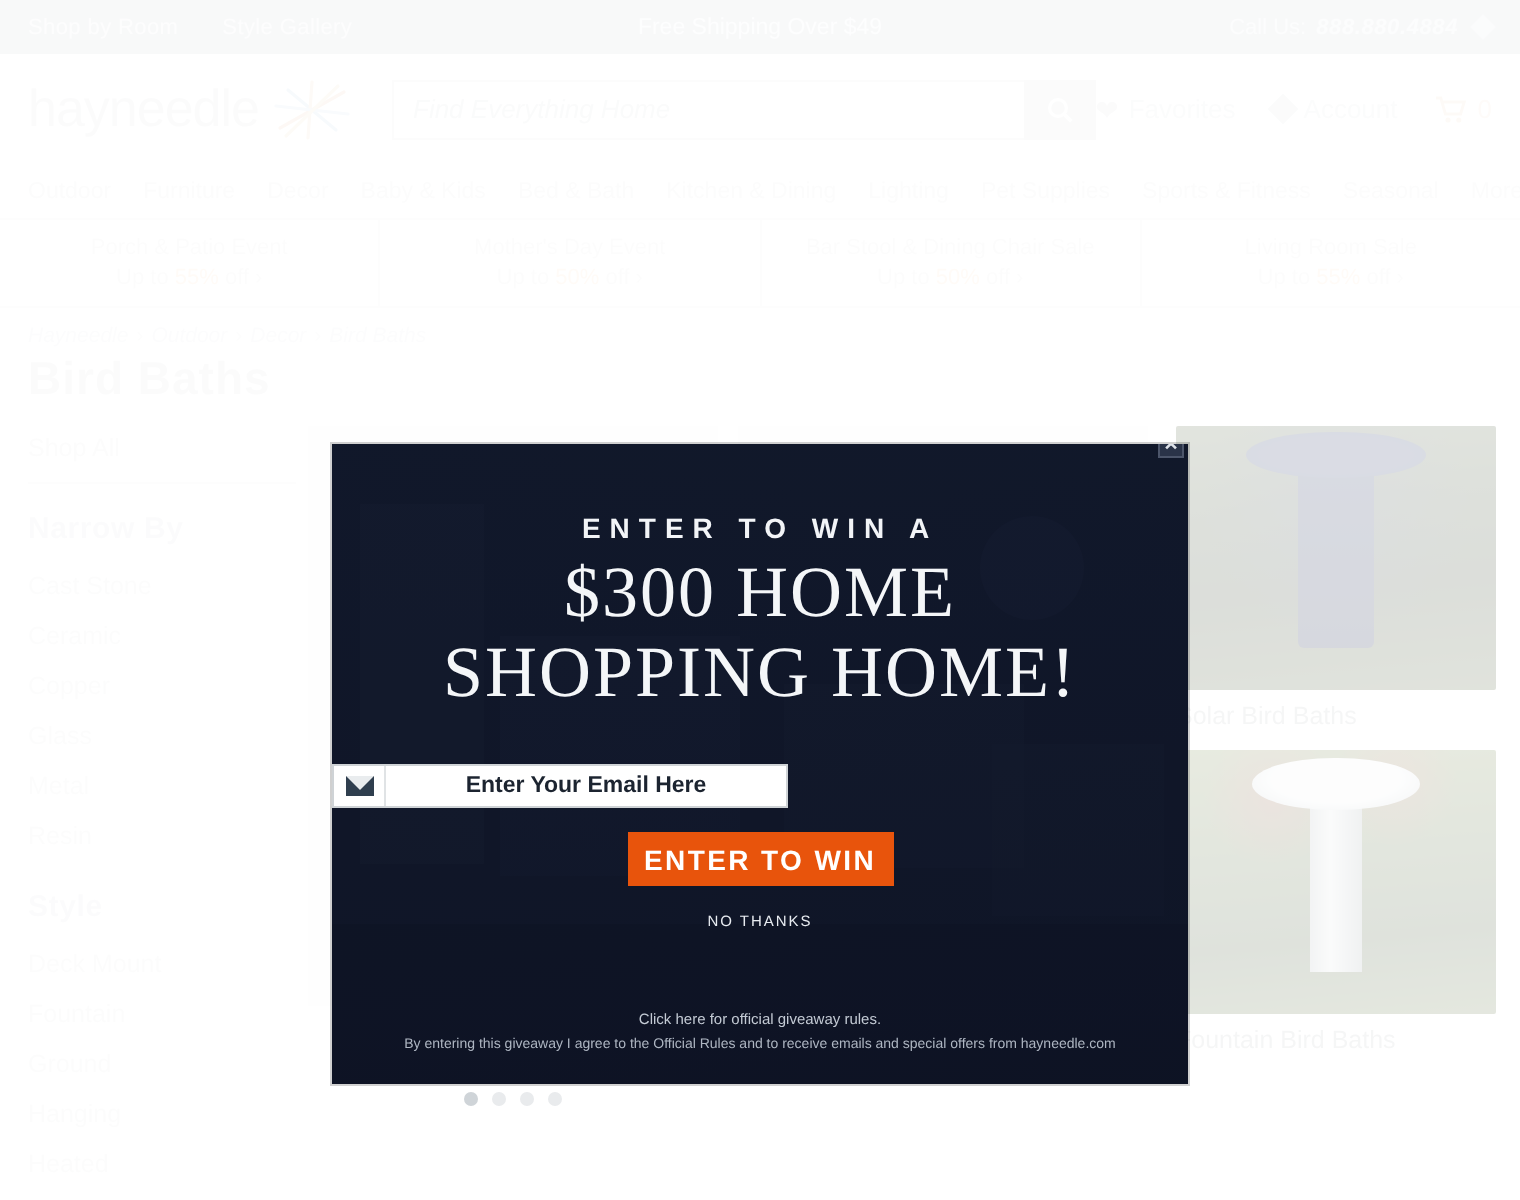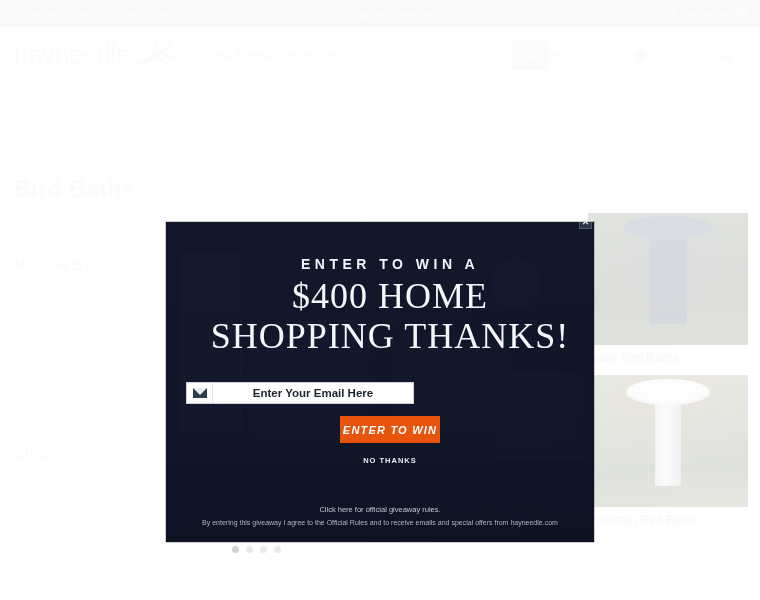--- a/index.html
+++ b/index.html
@@ -148,50 +148,49 @@
       linear-gradient(135deg,#1b2335 0%,#202a3e 40%,#161d2e 100%);
     box-shadow: 0 0 0 1px rgba(0,0,0,.18);
   }
   .modal .bgshapes { position:absolute; inset:0; opacity:.35;}
   .modal-close {
     position:absolute; right:2px; top:-6px; width:13px; height:13px;
     background:#2a3348; border:1px solid #4c556a; color:#dfe3ea;
     font-size:9px; line-height:11px; text-align:center; cursor:pointer;
     font-weight:bold; z-index: 5; font-family:"Liberation Serif", serif;
   }
-  .modal-inner { position:relative; z-index:3; text-align:center; padding-top: 34px; padding-left: 20px;}
+  .modal-inner { position:relative; z-index:3; text-align:center; padding-top: 34px;}
   .m-kicker {
     font-size: 14px; letter-spacing: 4.5px; color:#f2f4f7; font-weight:600;
   }
   .m-head {
     font-family:"Liberation Serif", serif; color:#f4f6f8; font-size: 36px;
     line-height: 40px; letter-spacing: 1px; margin-top: 4px; font-weight:400;
   }
   .m-form { margin-top: 26px; display:flex; justify-content:flex-start; }
   .email-row { display:flex; width: 228px; height: 22px; background:#fff; border:1px solid #cfd3d6;}
   .env-box { width: 26px; display:flex; align-items:center; justify-content:center; border-right:1px solid #e0e3e5;}
   .env-ic { width:14px; height:10px; background:#2f3e4e; position:relative; }
   .env-ic::after{ content:""; position:absolute; left:0; top:0; width:0;height:0;
     border-left:7px solid transparent;border-right:7px solid transparent;border-top:7px solid #e9ecee;}
   .email-row input {
     flex:1; border:none; outline:none; text-align:center;
     font-size:11.5px; font-weight:bold; color:#1c2430;
     font-family:"Liberation Sans", sans-serif;
   }
   .email-row input::placeholder { color:#1c2430; font-weight:bold; }
   .m-submit {
-    display:block; margin: 12px auto 0; width:100px; height:27px;
+    display:block; margin: 12px auto 0; width:133px; height:27px;
     background:#e8540c; border:none; color:#fff; cursor:pointer;
-    font-size:11px; font-weight:bold; letter-spacing:1.2px;
+    font-size:14px; font-weight:bold; letter-spacing:1.2px;
     font-family:"Liberation Sans", sans-serif;
-    font-style:italic;
   }
   .m-nothanks {
     margin-top: 13px; font-size:7.5px; letter-spacing:1px; color:#e8ecf1;
-    font-weight:bold; cursor:pointer;
+    font-weight:normal; cursor:pointer;
   }
   .m-fine { position:absolute; left:0; right:0; bottom: 14px; text-align:center; z-index:3;}
   .m-rules { font-size:7.5px; color:#c3cad4; cursor:pointer;}
   .m-terms { font-size:7px; color:#aeb6c2; margin-top:4px; padding: 0 14px; line-height:10px;}
 
   .veil {
     position:absolute; left:0; top:0; width:760px; height:600px;
     background: rgba(255,255,255,0.82); z-index: 50; pointer-events:none;
   }
 </style>
@@ -375,22 +374,22 @@
         <rect x="330" y="150" width="86" height="86" fill="#1a2238" opacity=".55"></rect>
         <rect x="0" y="240" width="428" height="80" fill="#0e1426" opacity=".8"></rect>
       </svg>
     </div>
 
     <div class="modal-close">✕</div>
 
     <div class="modal-inner">
       <div class="m-kicker">ENTER TO WIN A</div>
       <div class="m-head">
-        <div>$400 HOME</div>
-        <div>SHOPPING THANKS!</div>
+        <div>$300 HOME</div>
+        <div>SHOPPING HOME!</div>
       </div>
 
       <div class="m-form">
         <div class="email-row">
           <div class="env-box">
             <span class="env-ic"></span>
           </div>
           <input type="text" value="" placeholder="Enter Your Email Here" style="">
         </div>
       </div>

